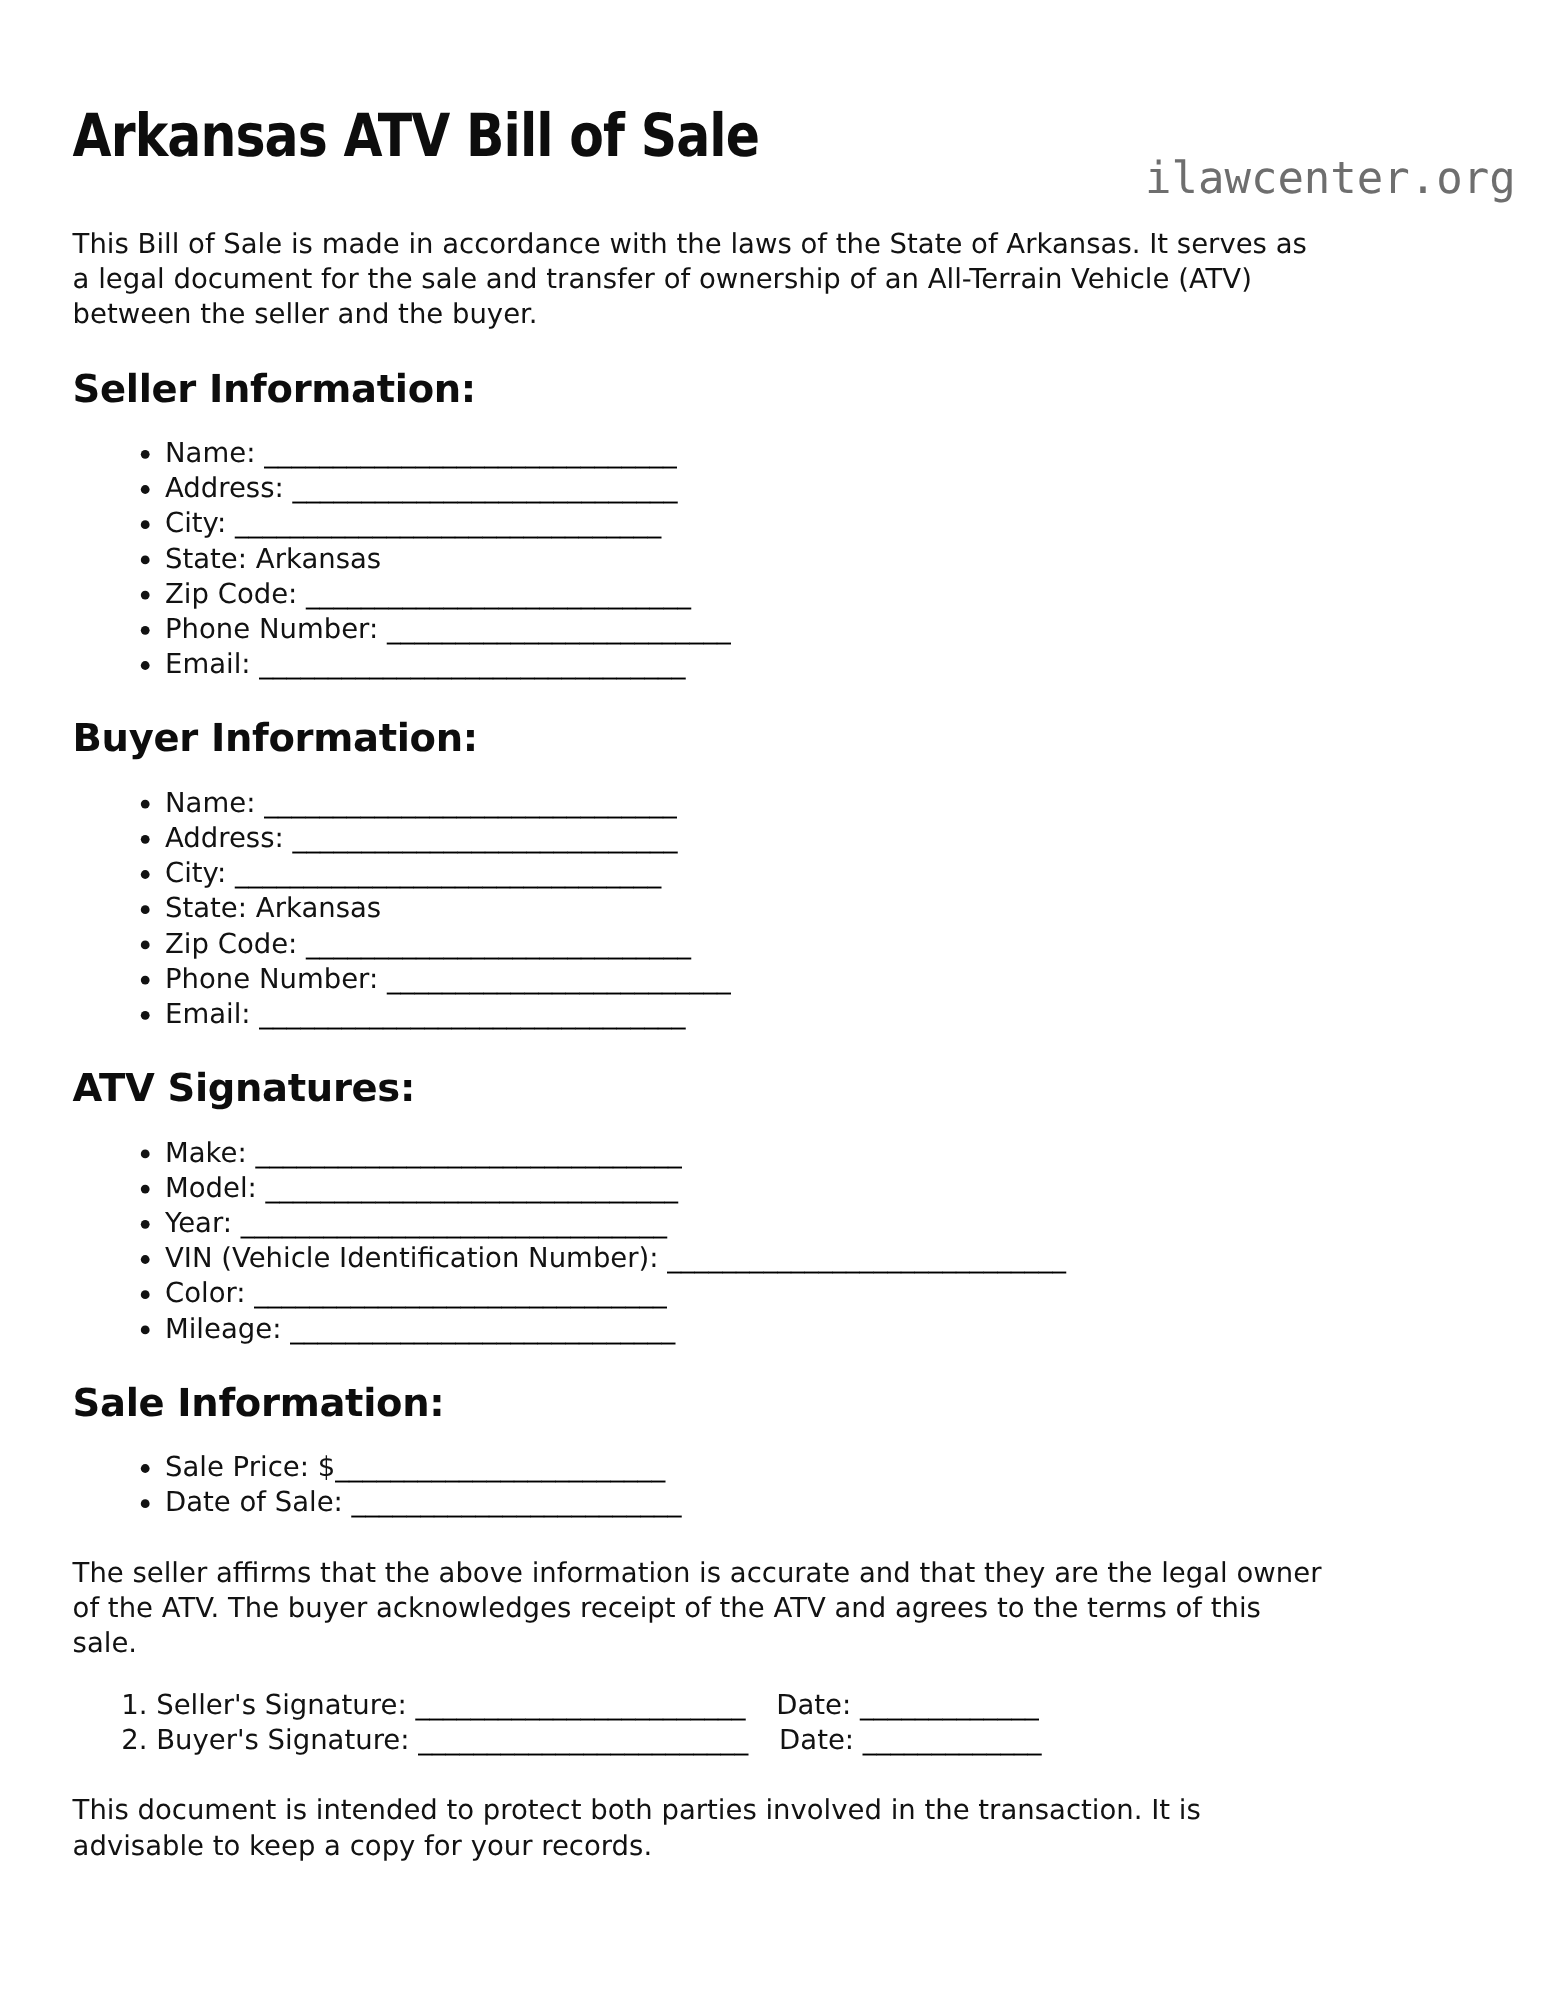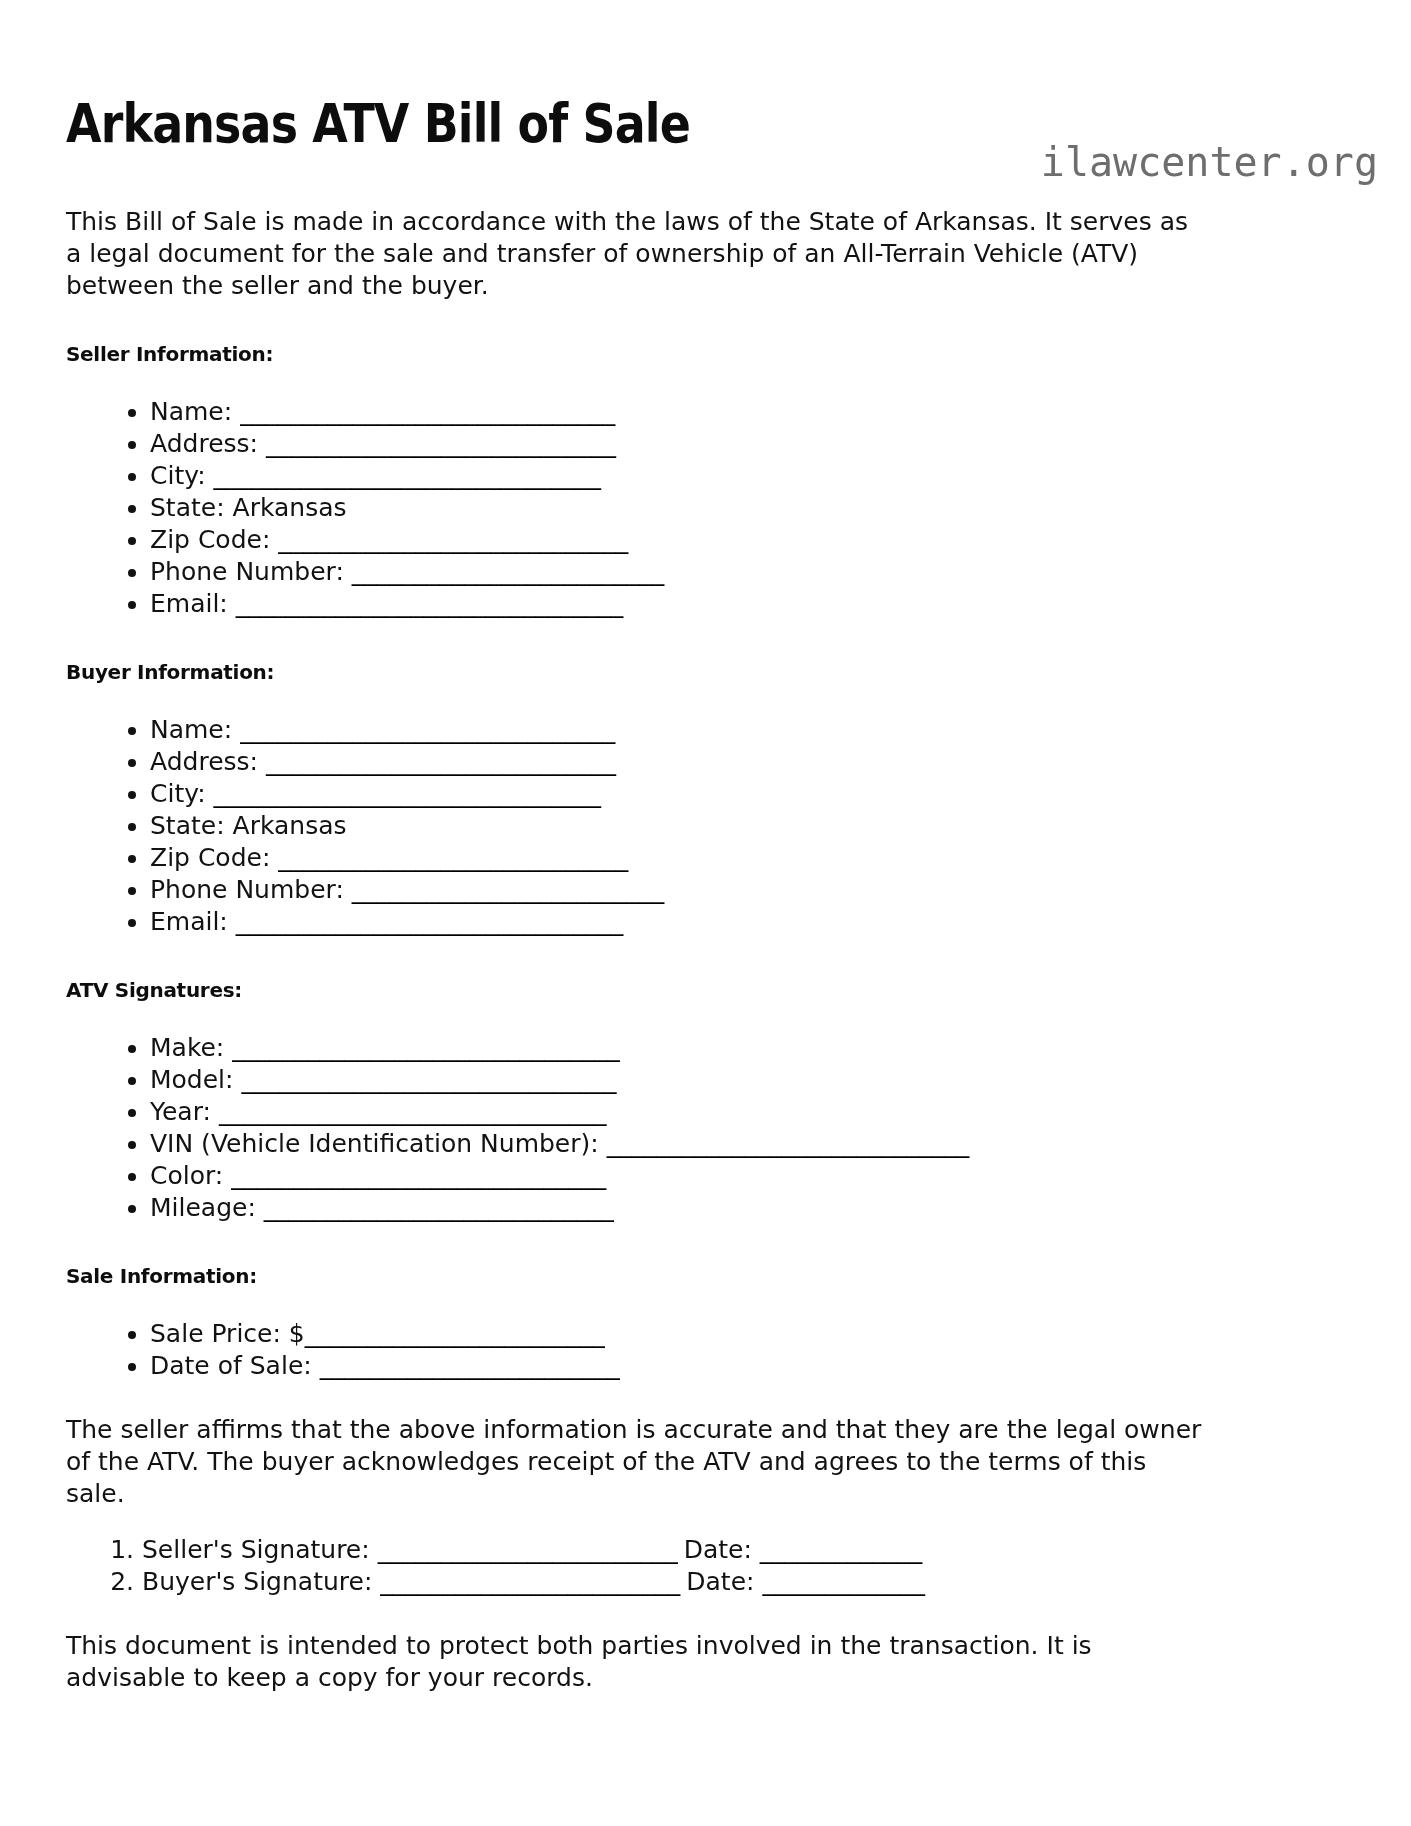--- a/index.html
+++ b/index.html
@@ -44,21 +44,21 @@
     transform-origin: left center;
     white-space: nowrap;
   }
   p {
     margin: 32px 0 0 0;
     max-width: 1290px;
     white-space: pre-line;
   }
   p.intro { margin-top: 54px; }
   h3 {
-    font-size: 20px;
+    font-size: 35px;
     line-height: 36px;
     margin: 34px 0 0 0;
     font-weight: bold;
     letter-spacing: -0.3px;
     color: #0d0d0d;
   }
   ul {
     margin: 24px 0 0 0;
     padding-left: 84px;
     list-style: disc;
@@ -68,21 +68,21 @@
     padding-left: 76px;
   }
   li {
     line-height: 32px;
   }
   .blank {
     white-space: nowrap;
     color: #000000;
   }
   .date-lbl {
-    margin-left: 6px;
+    margin-left: 28px;
   }
 </style>
 </head>
 <body>
 
 <div class="page">
 
   <div class="logo">ilawcenter.org</div>
 
   <h1 class="title">Arkansas ATV Bill of Sale</h1>

